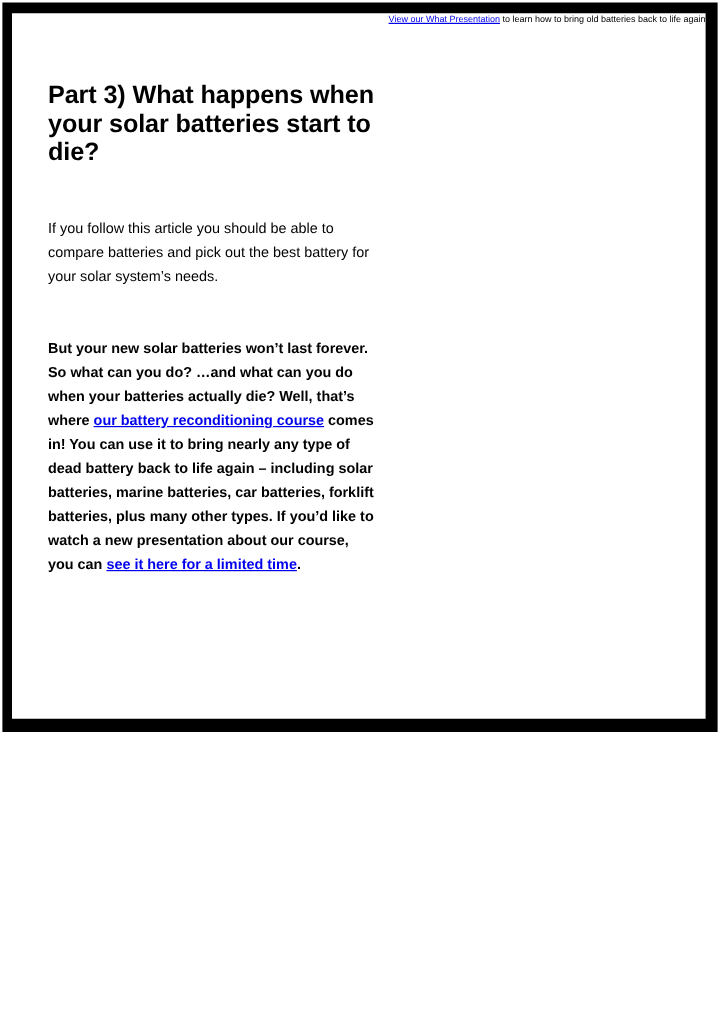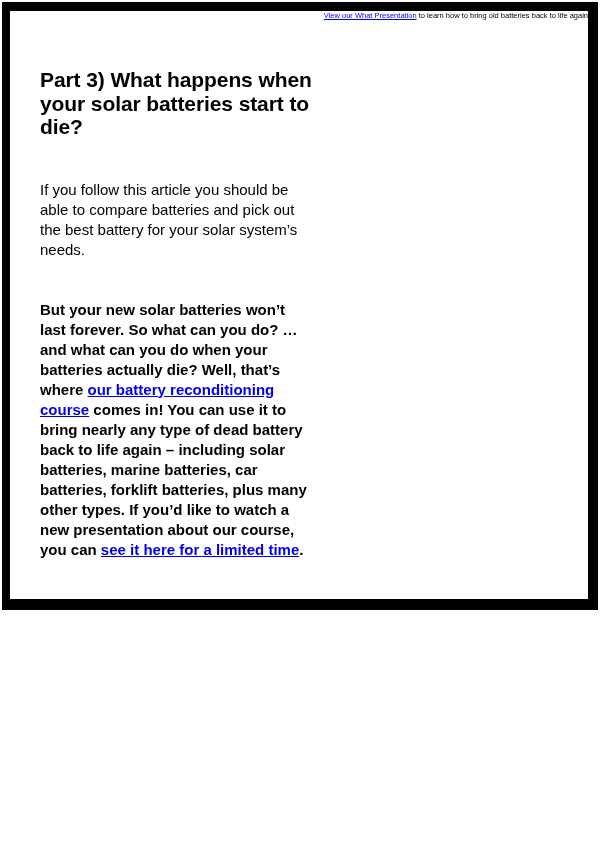--- a/index.html
+++ b/index.html
@@ -36,21 +36,21 @@
     padding: 0 11px 0 30px;
   }
   h1.page-title {
     font-size: 21px;
     line-height: 1.12;
     font-weight: bold;
     letter-spacing: -0.1px;
     margin: 57px 0 0 0;
   }
   p.para {
-    font-size: 15px;
+    font-size: 12px;
     line-height: 20px;
     margin: 0;
   }
   p.intro  { margin-top: 41px; }
   p.bodyp  { margin-top: 40px; font-weight: bold; }
   a.link {
     color: var(--link);
     text-decoration: underline;
     cursor: pointer;
   }

